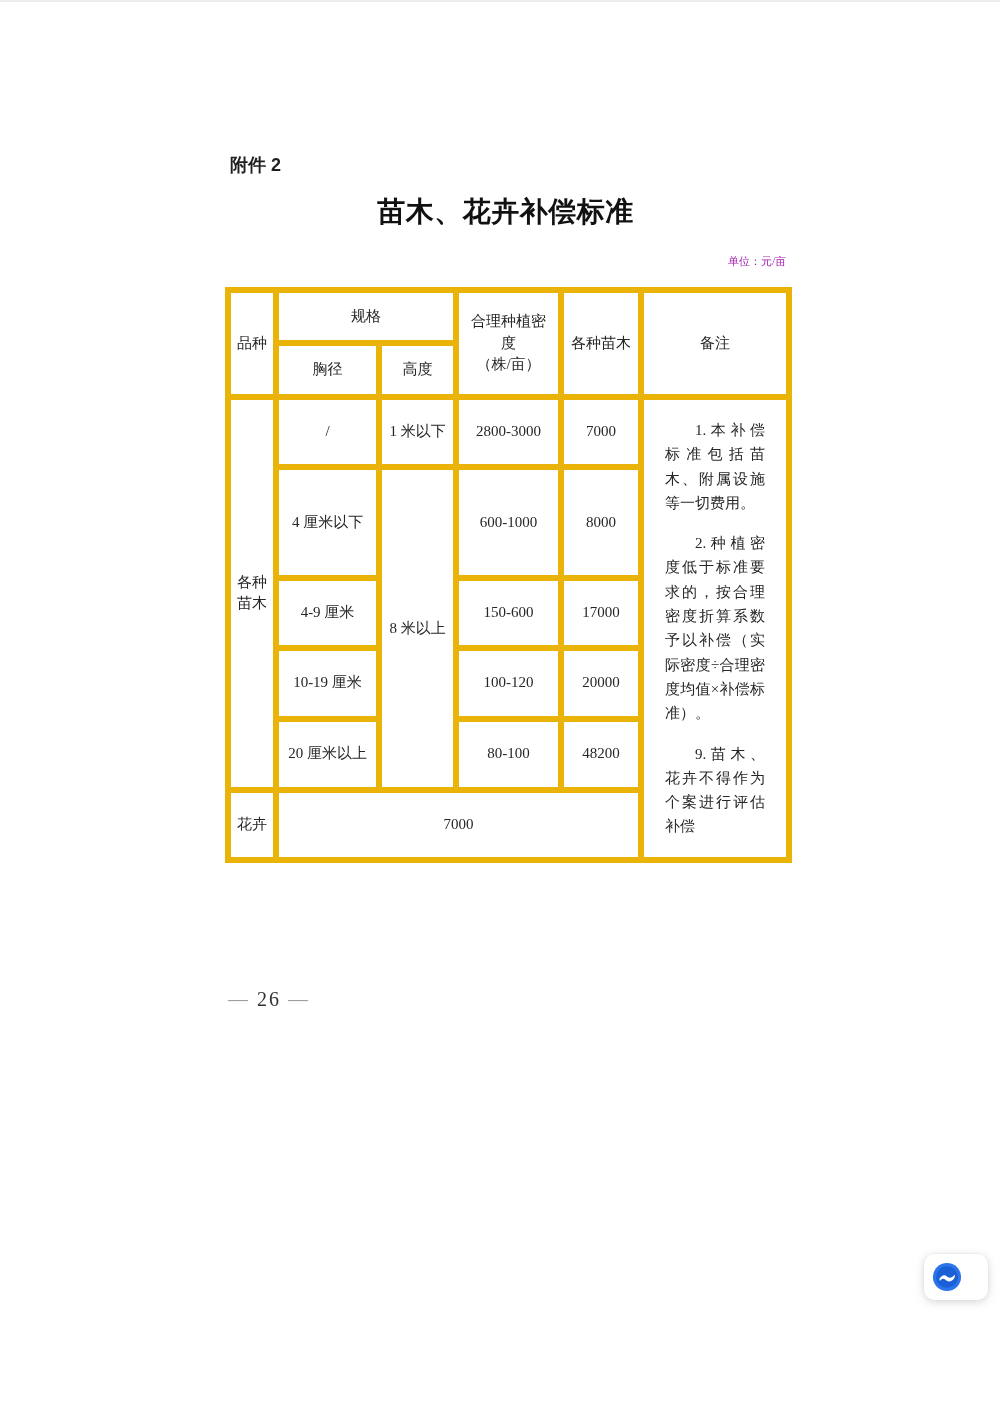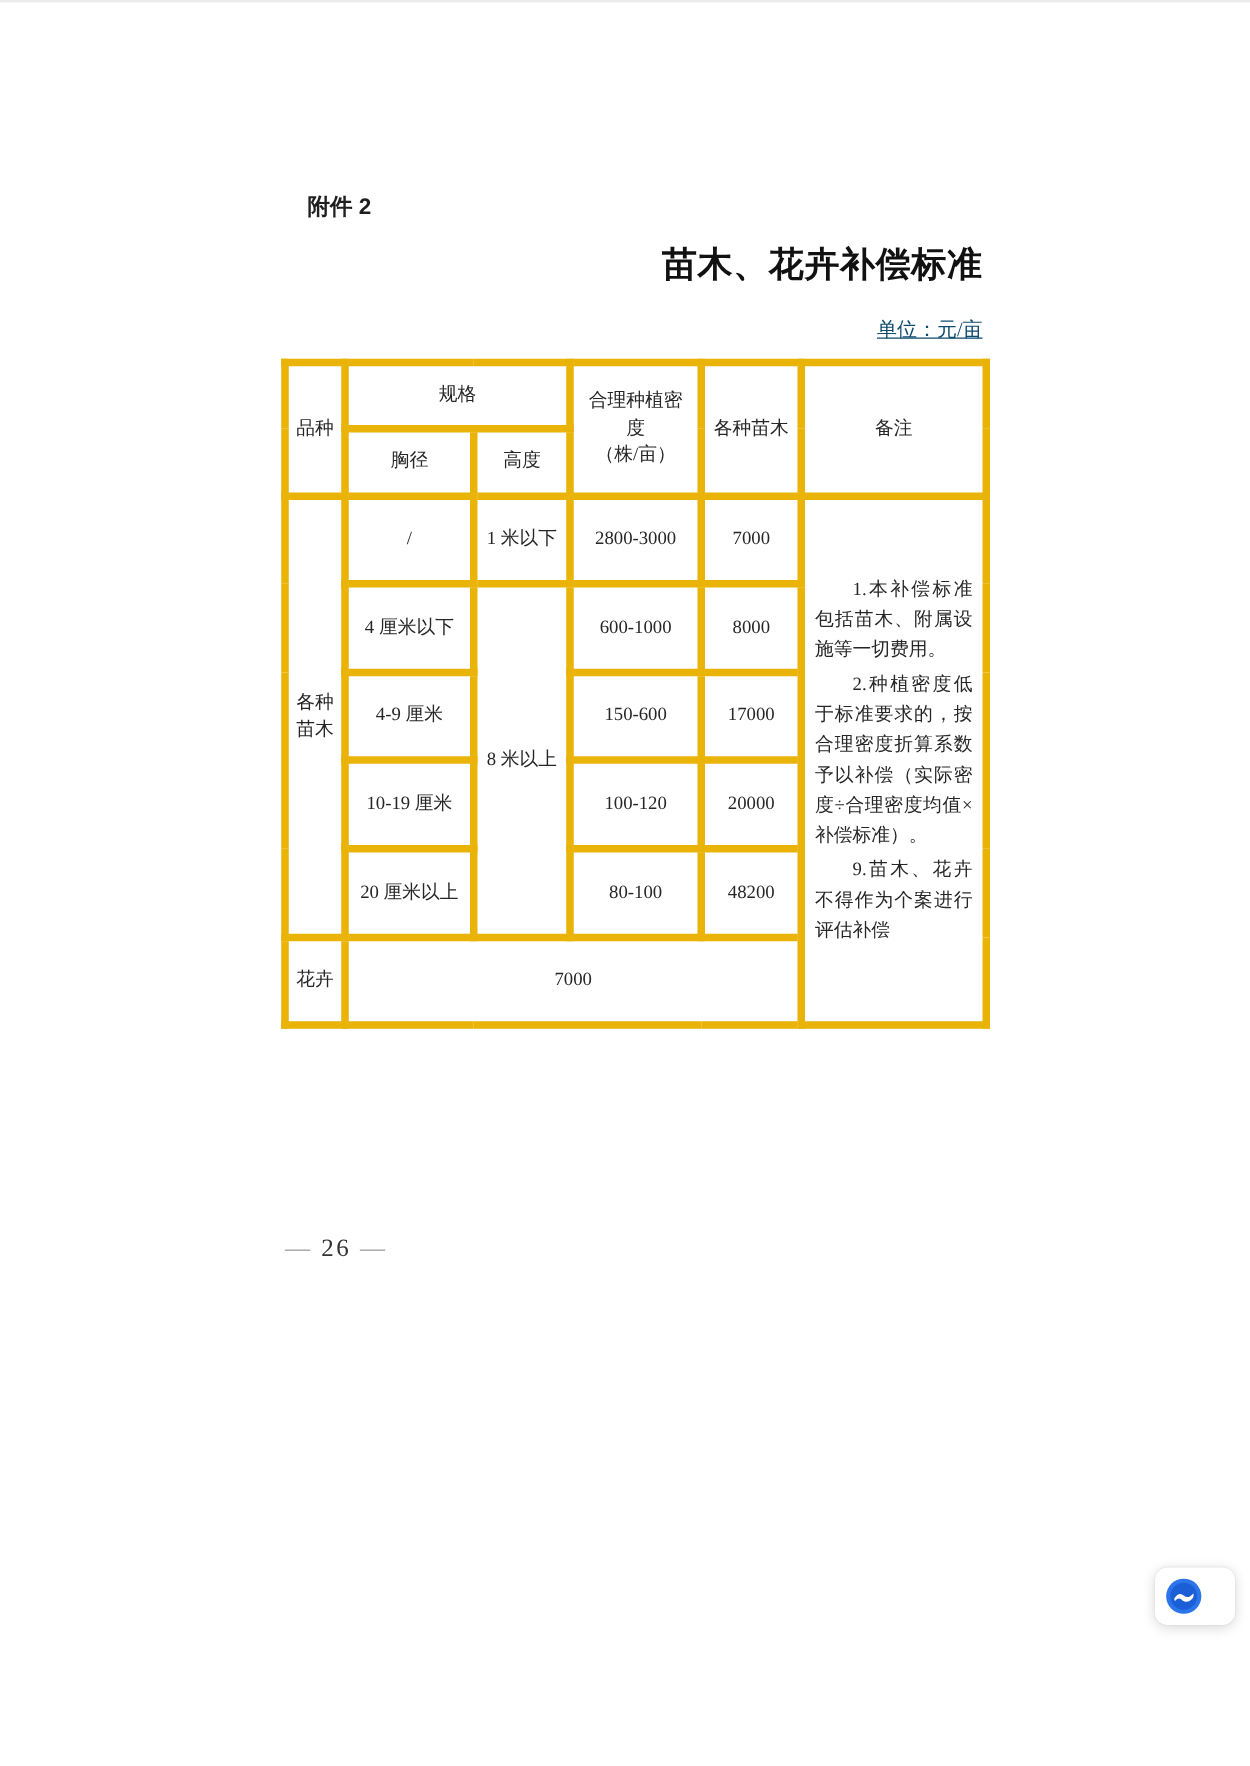--- a/index.html
+++ b/index.html
@@ -4,41 +4,41 @@
 <style>
   * { margin:0; padding:0; box-sizing:border-box; }
   html,body { background:#ffffff; }
   body { font-family:"Liberation Serif","DejaVu Serif",serif; color:#262626; }
   .page {
     position:relative; width:1000px; height:1413px; background:#ffffff; overflow:hidden;
   }
   .top-edge { position:absolute; top:0; left:0; width:100%; height:2px; background:#ececec; }
   .attachment-label {
     position:absolute; left:230px; top:153px; font-size:18px; color:#1f1f1f;
-    font-family:"Liberation Sans","DejaVu Sans",sans-serif; font-weight:600;margin-left:16px;
+    font-family:"Liberation Sans","DejaVu Sans",sans-serif; font-weight:600;
   }
   .doc-title {
-    position:absolute; left:225px; top:193px; width:561px; text-align:right;
+    position:absolute; left:225px; top:193px; width:561px; text-align:center;
     font-size:28px; font-weight:bold; color:#111; letter-spacing:0.5px;
   }
   .unit-label {
     position:absolute; left:225px; top:254px; width:561px; text-align:right;
-    font-size:16px; color:#0c4a6e;text-decoration:underline;
+    font-size:11px; color:#a21caf;
   }
   table.comp-table {
     position:absolute; left:225px; top:287px;
     border-collapse:collapse; table-layout:fixed; width:561px;
   }
   table.comp-table td {
     border:6px solid #eab308; text-align:center; vertical-align:middle;
     font-size:15px; color:#262626; padding:2px 5px; line-height:1.45;
     overflow:hidden;
   }
   td.remarks-cell { text-align:left; padding:8px 8px; }
-  td.remarks-cell p { margin:3px; text-indent:2em; text-align:justify; line-height:1.62; font-size:15px; }
+  td.remarks-cell p { margin:16px; text-indent:2em; text-align:justify; line-height:1.62; font-size:15px; }
   .density-line { display:block; }
   .page-number {
     position:absolute; left:228px; top:988px; font-size:20px; color:#333; letter-spacing:2px;
   }
   .page-number .dash { color:#9a9a9a; }
   .floating-button {
     position:absolute; left:924px; top:1254px; width:64px; height:46px;
     background:#ffffff; border-radius:10px;
     box-shadow:0 2px 10px rgba(0,0,0,0.16), 0 0 2px rgba(0,0,0,0.08);
     display:flex; align-items:center; padding-left:8px; cursor:pointer;

